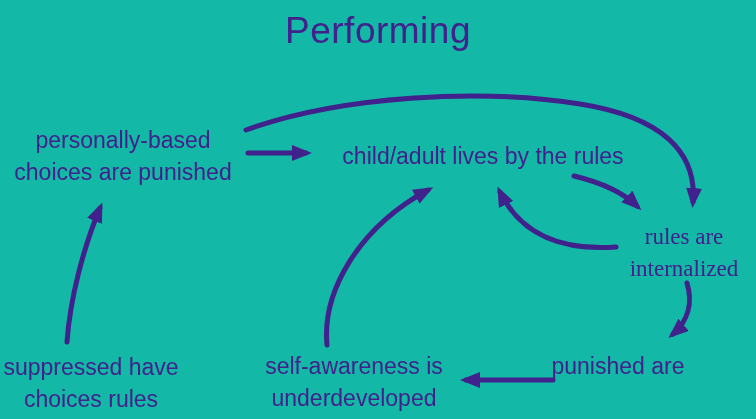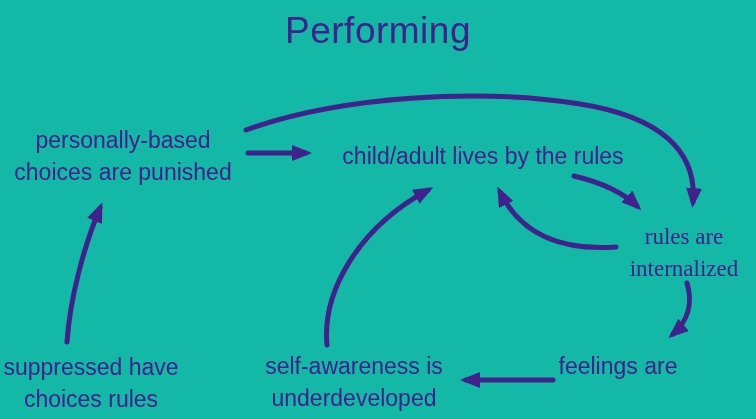--- a/index.html
+++ b/index.html
@@ -85,16 +85,16 @@
     <span>suppressed have</span>
     <span>choices rules</span>
   </div>
 
   <div class="node" style="left:354px; top:350px;">
     <span>self-awareness is</span>
     <span>underdeveloped</span>
   </div>
 
   <div class="node" style="left:618px; top:350px;">
-    <span>feelings are</span>
+    <span>punished are</span>
   </div>
 
 </div>
 
 </body></html>

